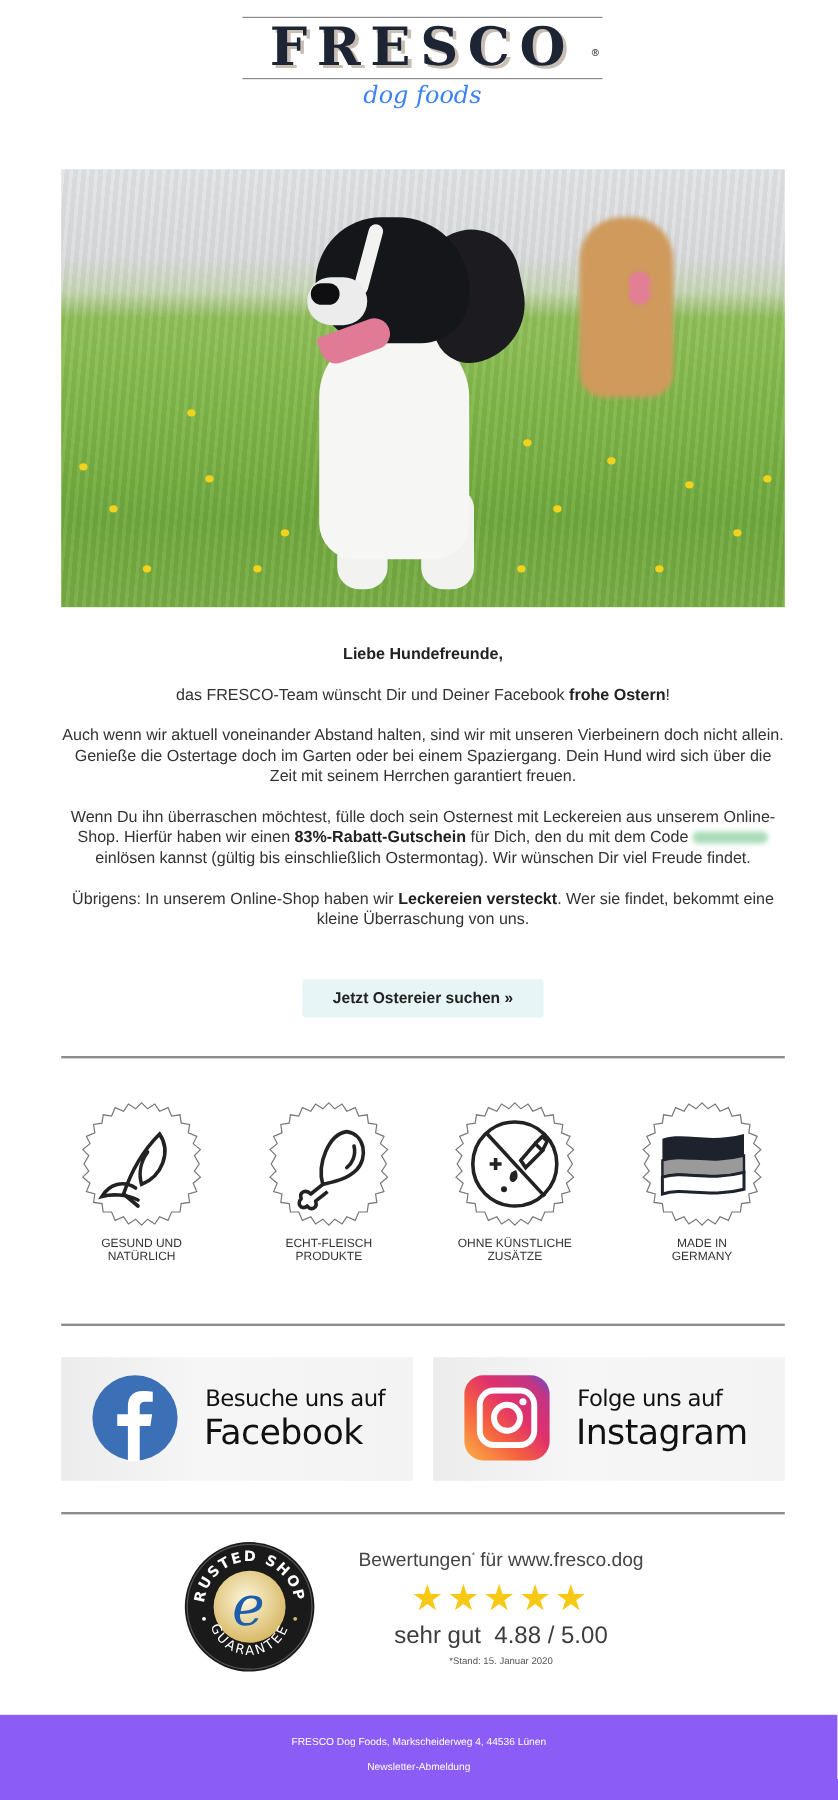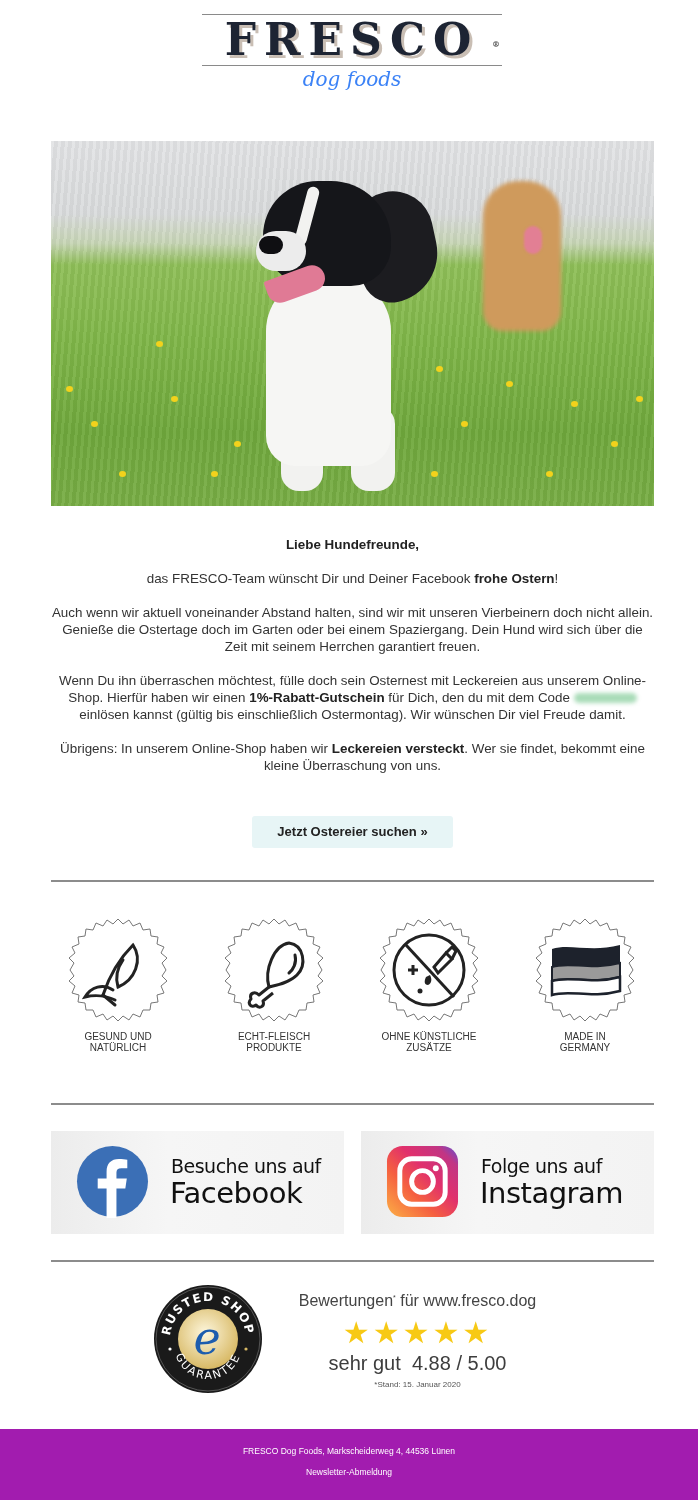--- a/index.html
+++ b/index.html
@@ -57,21 +57,21 @@
   
   .seal { position: absolute; left: 152px; top: 1283px; width: 112px; height: 112px; }
   .rating { position: absolute; left: 280px; top: 1292px; width: 275px; text-align: center; color: #444; }
   .rating .head { font-size: 16px; }
   .rating .head sup { font-size: 7px; }
   .rating .stars { margin-top: 6px; font-size: 30px; letter-spacing: 3px; color: #f7c915; line-height: 34px; }
   .rating .score { font-size: 20px; margin-top: 2px; color: #3d3d3d; }
   .rating .stand { font-size: 8px; margin-top: 5px; color: #555; }
 
   
-  .footer { position: absolute; left: 0; top: 1429px; width: 698px; height: 71px; background: #a21caf; text-align: center; color: #ffffff; font-size: 8.5px; line-height: 10px; }
+  .footer { position: absolute; left: 0; top: 1429px; width: 698px; height: 71px; background: #8b5cf6; text-align: center; color: #ffffff; font-size: 8.5px; line-height: 10px; }
   .footer .addr { margin-top: 17px; }
   .footer .unsub { display: inline-block; margin-top: 11px; color: #ffffff; text-decoration: none; cursor: pointer; }
 </style>
 </head>
 <body>
 
 <div class="logo">
   <div class="rule"></div>
   <div class="brand">
     <span>FRESCO</span>
@@ -112,21 +112,21 @@
   <div class="dog1-tongue"></div>
 </div>
 
 <div class="content">
   <p><b>Liebe Hundefreunde,</b></p>
   <p>
     <span>das FRESCO-Team wünscht Dir und Deiner Facebook </span><b>frohe Ostern</b><span>!</span>
   </p>
   <p>Auch wenn wir aktuell voneinander Abstand halten, sind wir mit unseren Vierbeinern doch nicht allein. Genieße die Ostertage doch im Garten oder bei einem Spaziergang. Dein Hund wird sich über die Zeit mit seinem Herrchen garantiert freuen.</p>
   <p>
-    <span>Wenn Du ihn überraschen möchtest, fülle doch sein Osternest mit Leckereien aus unserem Online-Shop. Hierfür haben wir einen </span><b>1%-Rabatt-Gutschein</b><span> für Dich, den du mit dem Code </span><span class="coupon" title="[blurred code]"></span><span> einlösen kannst (gültig bis einschließlich Ostermontag). Wir wünschen Dir viel Freude damit.</span>
+    <span>Wenn Du ihn überraschen möchtest, fülle doch sein Osternest mit Leckereien aus unserem Online-Shop. Hierfür haben wir einen </span><b>83%-Rabatt-Gutschein</b><span> für Dich, den du mit dem Code </span><span class="coupon" title="[blurred code]"></span><span> einlösen kannst (gültig bis einschließlich Ostermontag). Wir wünschen Dir viel Freude findet.</span>
   </p>
   <p>
     <span>Übrigens: In unserem Online-Shop haben wir </span><b>Leckereien versteckt</b><span>. Wer sie findet, bekommt eine kleine Überraschung von uns.</span>
   </p>
 </div>
 
 <div class="cta">Jetzt Ostereier suchen »</div>
 
 <div class="divider" style="top:880px"></div>
 

